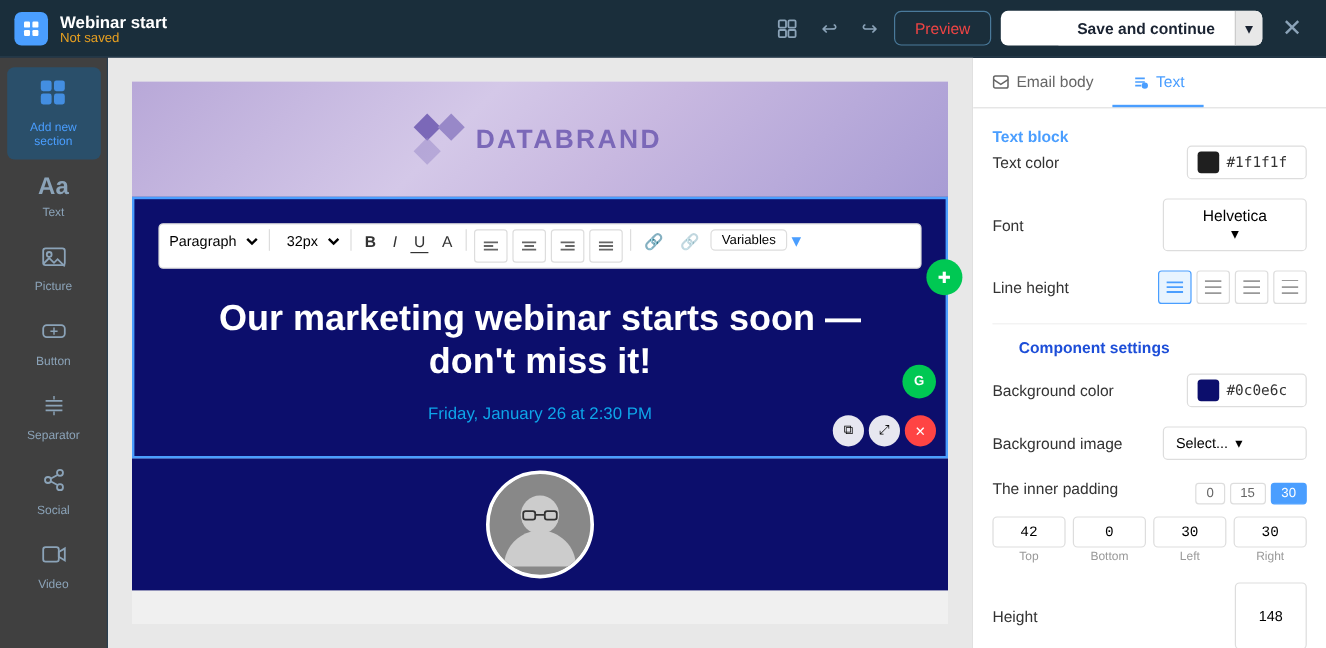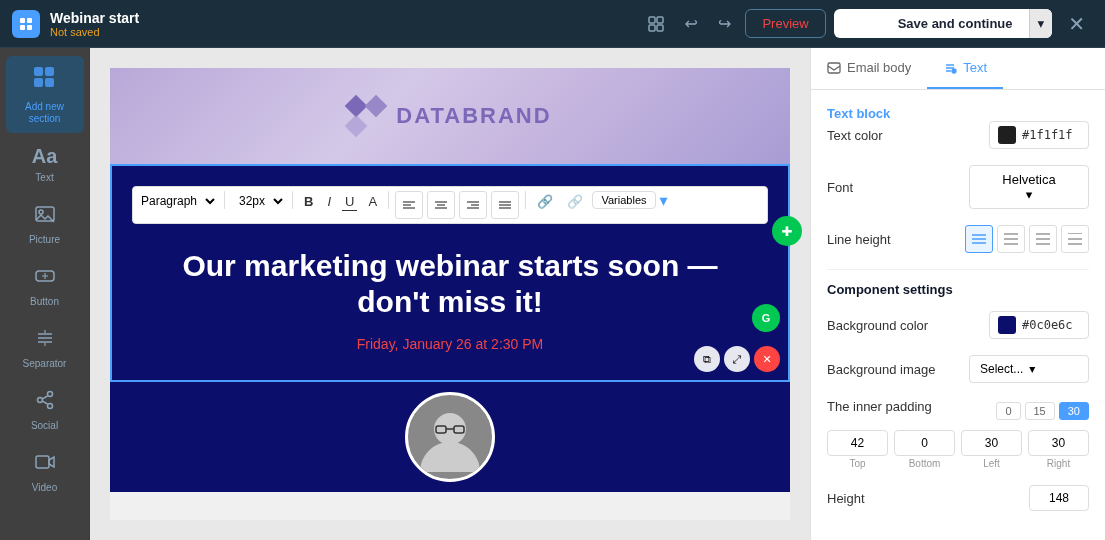--- a/index.html
+++ b/index.html
@@ -44,21 +44,21 @@
     .text-block { background: #0c0e6c; border: 2px solid #4a9eff; padding: 20px; position: relative; }
     .text-toolbar { background: #ffffff; border: 1px solid #ddd; border-radius: 4px; display: flex; align-items: flex-start; padding: 4px 0; gap: 4px; margin-bottom: 8px; flex-wrap: wrap; }
     .toolbar-select { border: none; font-size: 12px; background: transparent; cursor: pointer; padding: 2px 4px; }
     .toolbar-btn { background: transparent; border: none; cursor: pointer; padding: 3px 5px; font-size: 13px; border-radius: 3px; color: #333; }
     .toolbar-btn.bold { font-weight: 900; }
     .toolbar-divider { width: 1px; background: #ddd; height: 18px; margin: 0 2px; }
     .toolbar-variables { background: transparent; border: 1px solid #ddd; border-radius: 4px; padding: 2px 8px; font-size: 11px; cursor: pointer; }
     .toolbar-expand { color: #4a9eff; cursor: pointer; }
 
     .main-text { color: #ffffff; font-size: 30px; font-weight: 900; text-align: center; line-height: 1.2; padding: 16px; }
-    .date-text { color: #ef4444; font-size: 14px; text-align: center; padding-bottom: 8px; }
+    .date-text { color: #0ea5e9; font-size: 14px; text-align: center; padding-bottom: 8px; }
 
     .avatar-section { background: #0c0e6c; display: flex; justify-content: center; padding: 10px; }
     .avatar-circle { width: 90px; height: 90px; border-radius: 50%; background: #888; border: 3px solid #ffffff; overflow: hidden; display: flex; align-items: center; justify-content: center; font-size: 40px; }
 
     
     .right-panel { width: 295px; background: #ffffff; border-left: 1px solid #e0e0e0; display: flex; flex-direction: column; flex-shrink: 0; overflow-y: auto; }
     .panel-tabs { display: flex; border-bottom: 1px solid #e0e0e0; flex-shrink: 0; }
     .panel-tab { display: flex; align-items: center; gap: 6px; padding: 12px 16px; cursor: pointer; font-size: 13px; color: #666; border-bottom: 2px solid transparent; }
     .panel-tab.active { color: #4a9eff; border-bottom-color: #4a9eff; }
     .panel-tab svg { width: 14px; height: 14px; }
@@ -70,36 +70,36 @@
     .color-input { display: flex; align-items: center; gap: 6px; border: 1px solid #ddd; border-radius: 4px; padding: 4px 8px; min-width: 100px; }
     .color-swatch { width: 18px; height: 18px; border-radius: 3px; flex-shrink: 0; }
     .color-hex { font-size: 12px; color: #333; font-family: monospace; }
     .font-select { border: 1px solid #ddd; border-radius: 4px; padding: 6px 10px; font-size: 13px; background: white; cursor: pointer; display: flex; align-items: center; justify-content: space-between; min-width: 120px; flex-direction: column; }
     .align-group { display: flex; gap: 4px; }
     .align-btn { width: 28px; height: 28px; border: 1px solid #ddd; border-radius: 3px; display: flex; align-items: center; justify-content: center; cursor: pointer; font-size: 12px; background: white; }
     .align-btn.active { border-color: #4a9eff; background: #e8f4ff; }
 
     .divider { border: none; border-top: 1px solid #f0f0f0; margin: 12px 0; }
 
-    .component-settings-title { font-size: 13px; font-weight: 600; color: #0f172a; margin-bottom: 14px; }
+    .component-settings-title { font-size: 13px; font-weight: 600; color: #1d4ed8; margin-bottom: 14px; margin-left: 22px; }
     .select-dropdown { display: flex; align-items: center; gap: 6px; border: 1px solid #ddd; border-radius: 4px; padding: 6px 10px; font-size: 12px; background: white; cursor: pointer; min-width: 120px; }
 
     .padding-section { margin-bottom: 16px; }
     .padding-label { font-size: 13px; color: #333; margin-bottom: 8px; }
     .padding-tabs { display: flex; gap: 4px; margin-bottom: 8px; justify-content: flex-end; }
     .padding-tab { border: 1px solid #ddd; border-radius: 3px; padding: 2px 8px; font-size: 11px; cursor: pointer; background: white; color: #666; }
     .padding-tab.active { background: #4a9eff; color: white; border-color: #4a9eff; }
     .padding-inputs { display: flex; gap: 6px; }
     .padding-input-group { display: flex; flex-direction: column; align-items: center; gap: 2px; flex: 1; }
-    .padding-input { width: 100%; border: 1px solid #ddd; border-radius: 4px; padding: 5px; font-size: 12px; text-align: center; }
+    .padding-input { width: 100%; border: 1px solid #ddd; border-radius: 4px; padding: 5px; font-size: 12px; text-align: center; font-family: Liberation Mono, monospace; }
     .padding-sub-label { font-size: 10px; color: #999; }
 
     .height-row { display: flex; align-items: center; margin-top: 8px; }
     .height-label { font-size: 13px; color: #333; flex: 1; }
-    .height-input { border: 1px solid #ddd; border-radius: 4px; padding: 5px 8px; font-size: 12px; width: 60px; text-align: center; }
+    .height-input { border: 1px solid #ddd; border-radius: 4px; padding: 20px 8px; font-size: 12px; width: 60px; text-align: center; }
   </style>
 </head>
 <body>
 
 <div class="header">
   <div class="header-logo">
     <svg viewBox="0 0 16 16" fill="white">
         <rect x="2" y="2" width="5" height="5" rx="1"></rect>
         <rect x="9" y="2" width="5" height="5" rx="1"></rect>
         <rect x="2" y="9" width="5" height="5" rx="1"></rect>

